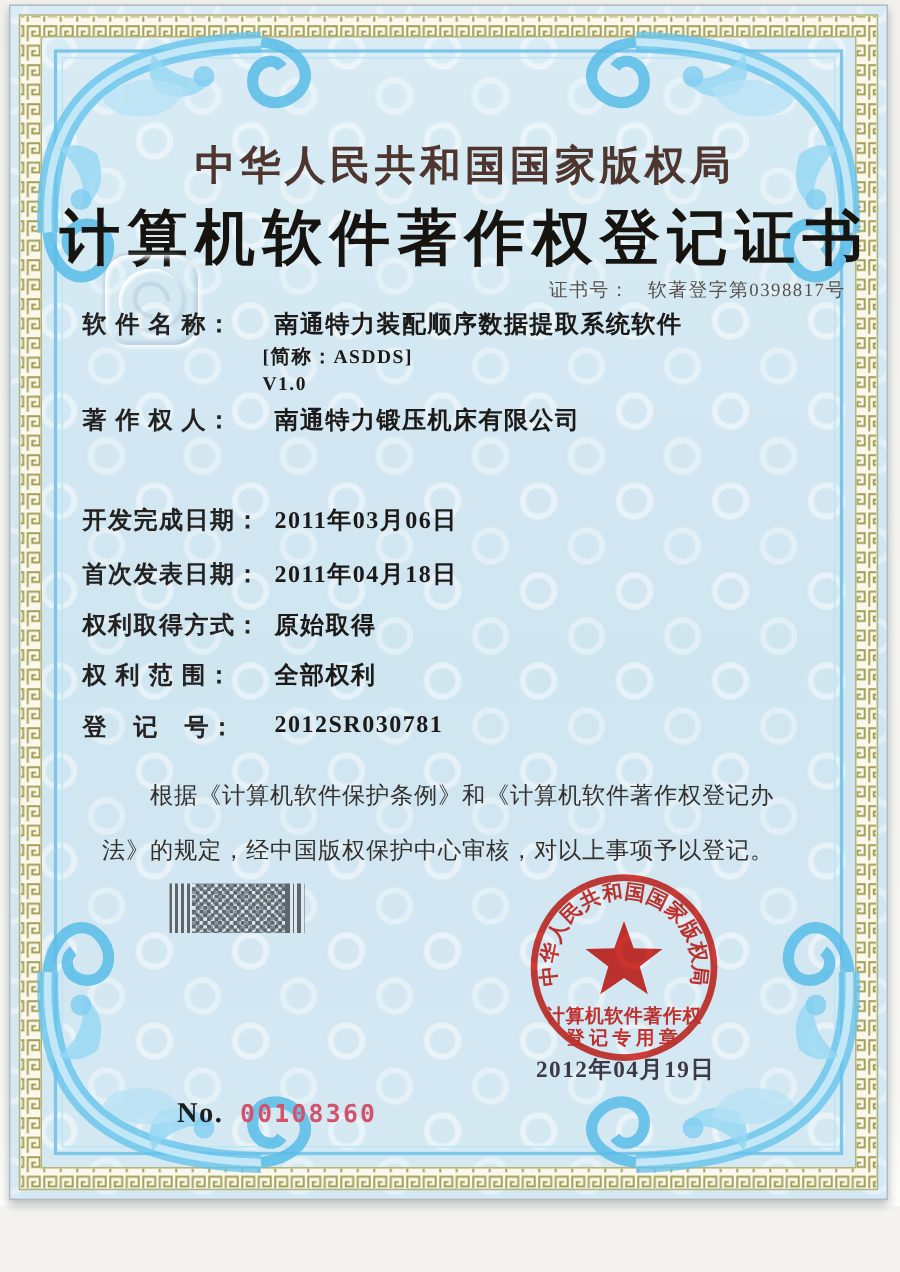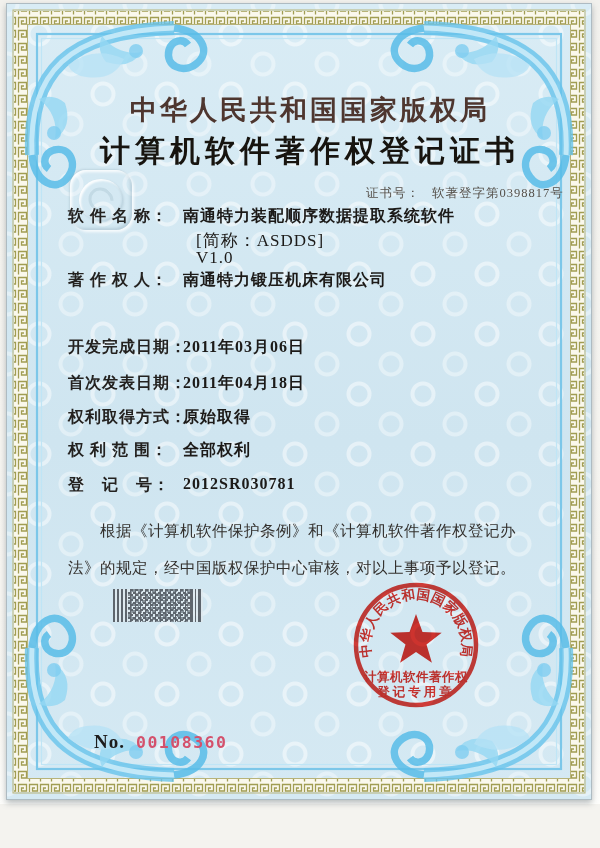--- a/index.html
+++ b/index.html
@@ -20,53 +20,53 @@
   }
 
   svg.frame { position:absolute; left:6px; top:3px; }
 
   .authority {
     position:absolute; left:6px; top:92px; width:586px; padding-left:22px;
     text-align:center; font-size:27px; font-weight:700; letter-spacing:3px; color:#4e362f;
   }
   .cert-title {
     position:absolute; left:6px; top:131px; width:586px; padding-left:22px;
-    text-align:center; font-size:30px; font-weight:700; letter-spacing:5px; color:#17140f;
+    text-align:center; font-size:40px; font-weight:700; letter-spacing:5px; color:#17140f;
   }
   .cert-no { position:absolute; left:366px; top:185px; font-size:12.5px; color:#55504a; letter-spacing:1px; white-space:nowrap; }
   .cert-no .cn-label { margin-right:12px; }
 
   .emboss { position:absolute; left:70px; top:170px; width:62px; height:60px; border-radius:16px;
     box-shadow: inset 2px 2px 3px rgba(255,255,255,.9), inset -2px -2px 3px rgba(148,175,190,.45),
                 2px 2px 3px rgba(255,255,255,.85), -1px -1px 2px rgba(148,175,190,.35); }
   .emboss-ring { position:absolute; inset:9px; border-radius:50%;
     box-shadow: inset 2px 2px 2px rgba(255,255,255,.9), inset -1px -1px 2px rgba(148,175,190,.4), 1px 1px 2px rgba(148,175,190,.3); }
   .emboss-c { position:absolute; inset:18px; border-radius:50%; border:3px solid rgba(168,195,208,.4); border-right-color:transparent; transform:rotate(45deg); }
 
   .row { position:absolute; left:0; width:586px; font-size:16px; font-weight:700; color:#1c1a18; letter-spacing:1px; }
-  .row .lbl { position:absolute; left:68px; white-space:pre; color:#242220; }
+  .row .lbl { position:absolute; left:55px; white-space:pre; color:#242220; }
   .row .val { position:absolute; left:183px; white-space:nowrap; }
   .r1 { top:206px; } .sub2 { top:229px; } .sub3 { top:248px; }
   .r2 { top:270px; } .r3 { top:337px; } .r4 { top:373px; }
   .r5 { top:407px; } .r6 { top:440px; } .r7 { top:475px; }
-  .subline { position:absolute; left:196px; font-size:17px; font-weight:400; color:#1c1a18; letter-spacing:1px; }
+  .subline { position:absolute; left:175px; font-size:13px; font-weight:700; color:#1c1a18; letter-spacing:1px; }
 
   .statement { position:absolute; left:68px; top:512px; width:462px; font-size:15.5px; font-weight:400;
     line-height:37px; text-indent:32px; color:#33302d; letter-spacing:.5px; }
 
   .barcode { position:absolute; left:113px; top:589px; width:90px; height:33px; display:flex; opacity:.88; }
   .bc-guard-l { width:15px; background:repeating-linear-gradient(90deg,#4e545b 0 2px,rgba(223,233,238,.85) 2px 4px); }
   .bc-center { flex:1; background-image:
       repeating-conic-gradient(#4e545b 0% 25%, rgba(223,233,238,0) 0% 50%),
       repeating-conic-gradient(rgba(78,84,91,.65) 0% 25%, rgba(223,233,238,.8) 0% 50%);
     background-size:5px 5px, 7px 7px; }
   .bc-guard-r { width:13px; background:repeating-linear-gradient(90deg,#4e545b 0 3px,rgba(223,233,238,.85) 3px 5px,#4e545b 5px 6px,rgba(223,233,238,.85) 6px 8px); }
 
   .serial { position:absolute; left:94px; top:697px; display:flex; align-items:baseline; }
-  .serial .no-prefix { font-size:19px; font-weight:700; color:#1d1d1d; letter-spacing:1px; }
+  .serial .no-prefix { font-size:19px; font-weight:700; color:#1d1d1d; letter-spacing:1px;margin-left:24px; }
   .serial .no-number { margin-left:11px; font-family:"DejaVu Sans Mono",monospace; font-size:16.5px; font-weight:700; color:#d4516c; letter-spacing:1.5px;margin-top:36px; }
 
   .issue-date { position:absolute; left:352px; top:703px; width:130px; text-align:center;
     font-size:15.5px; font-weight:700; color:#3c3a46; letter-spacing:1px; }
 
   svg.seal { position:absolute; left:341px; top:573px; mix-blend-mode:multiply; opacity:.93; }
   .seal text { font-family:"Liberation Serif","DejaVu Serif",serif; }
 </style>
 </head>
 <body>
@@ -191,20 +191,21 @@
     <div class="bc-guard-l"></div>
     <div class="bc-center"></div>
     <div class="bc-guard-r"></div>
   </div>
 
   <div class="serial">
     <span class="no-prefix">No.</span>
     <span class="no-number">00108360</span>
   </div>
 
+  <div class="issue-date">2012年04月19日</div>
 
   <svg class="seal" width="150" height="150" viewBox="0 0 150 150">
     <circle cx="75" cy="72" r="60" fill="none" stroke="#e0251f" stroke-width="4.5" opacity="0.95"></circle>
     <path id="sealArc" d="M30.8,84.7 A46,46 0 1 1 119.2,84.7" fill="none"></path>
     <text font-size="13.5" font-weight="700" fill="#e0251f" letter-spacing="0.5">
       <textPath href="#sealArc" startOffset="50%" text-anchor="middle">中华人民共和国国家版权局</textPath>
     </text>
     <path d="M75,41 L81.5,59.1 L100.7,59.7 L85.5,71.4 L90.9,89.8 L75,79 L59.1,89.8 L64.5,71.4 L49.3,59.7 L68.5,59.1 Z" fill="#e0251f"></path>
     <text x="75" y="108" text-anchor="middle" font-size="12.5" font-weight="700" fill="#e0251f" letter-spacing="0.5">计算机软件著作权</text>
     <text x="75" y="123" text-anchor="middle" font-size="12.5" font-weight="700" fill="#e0251f" letter-spacing="3">登记专用章</text>

